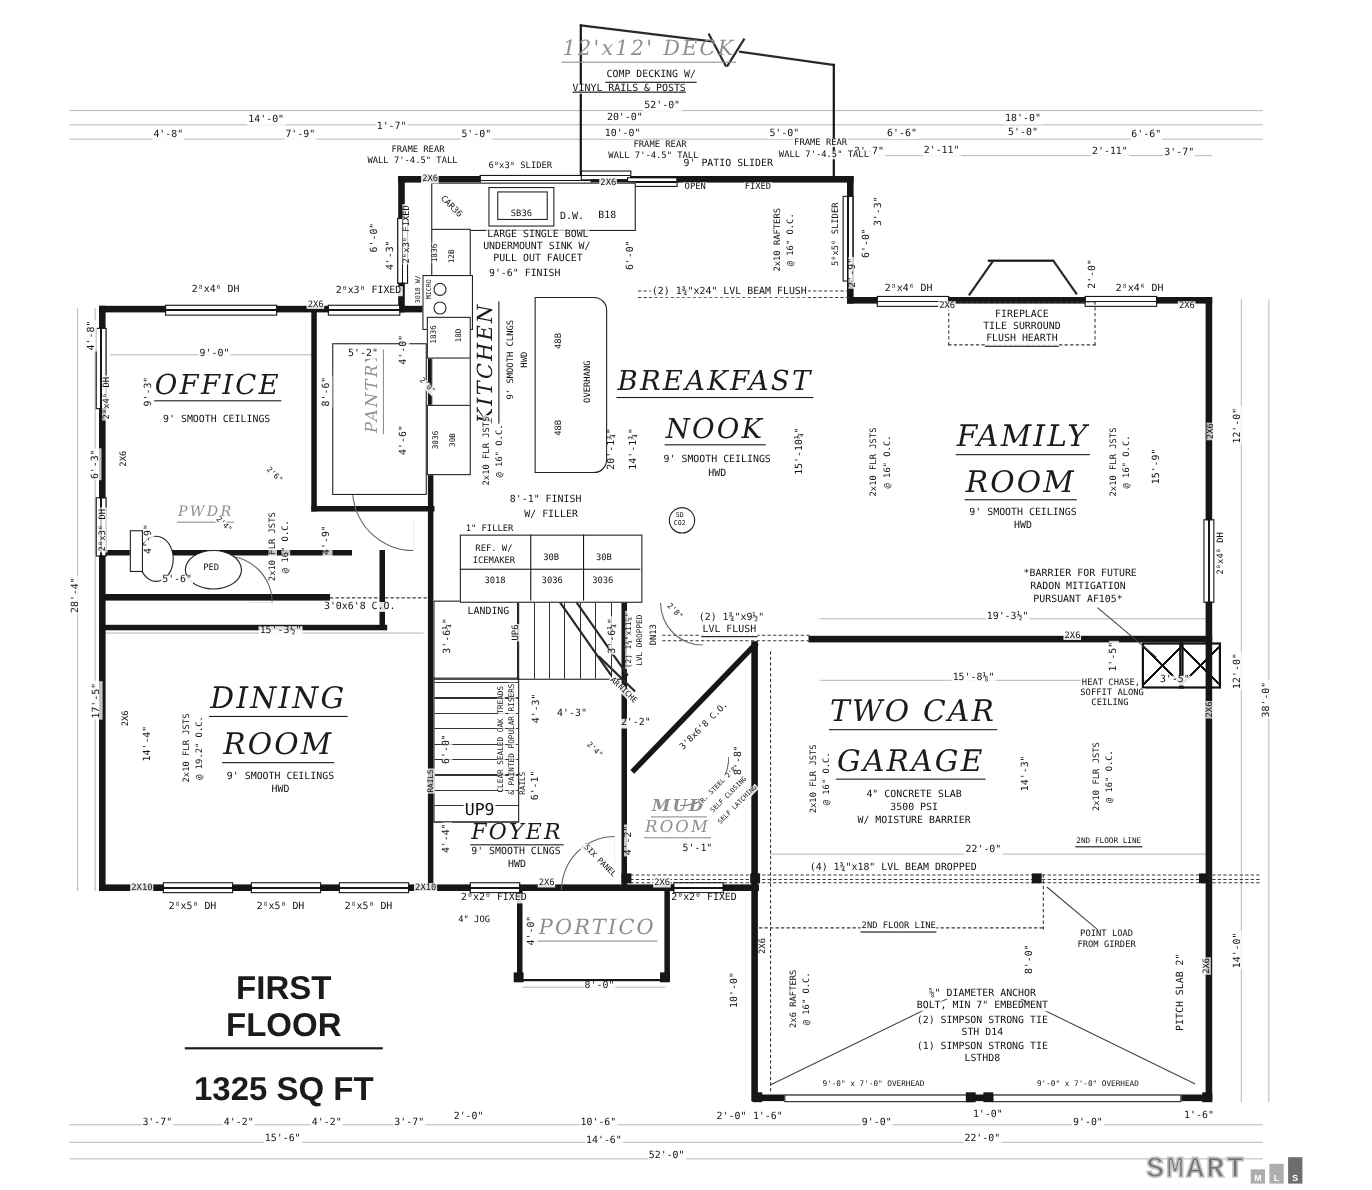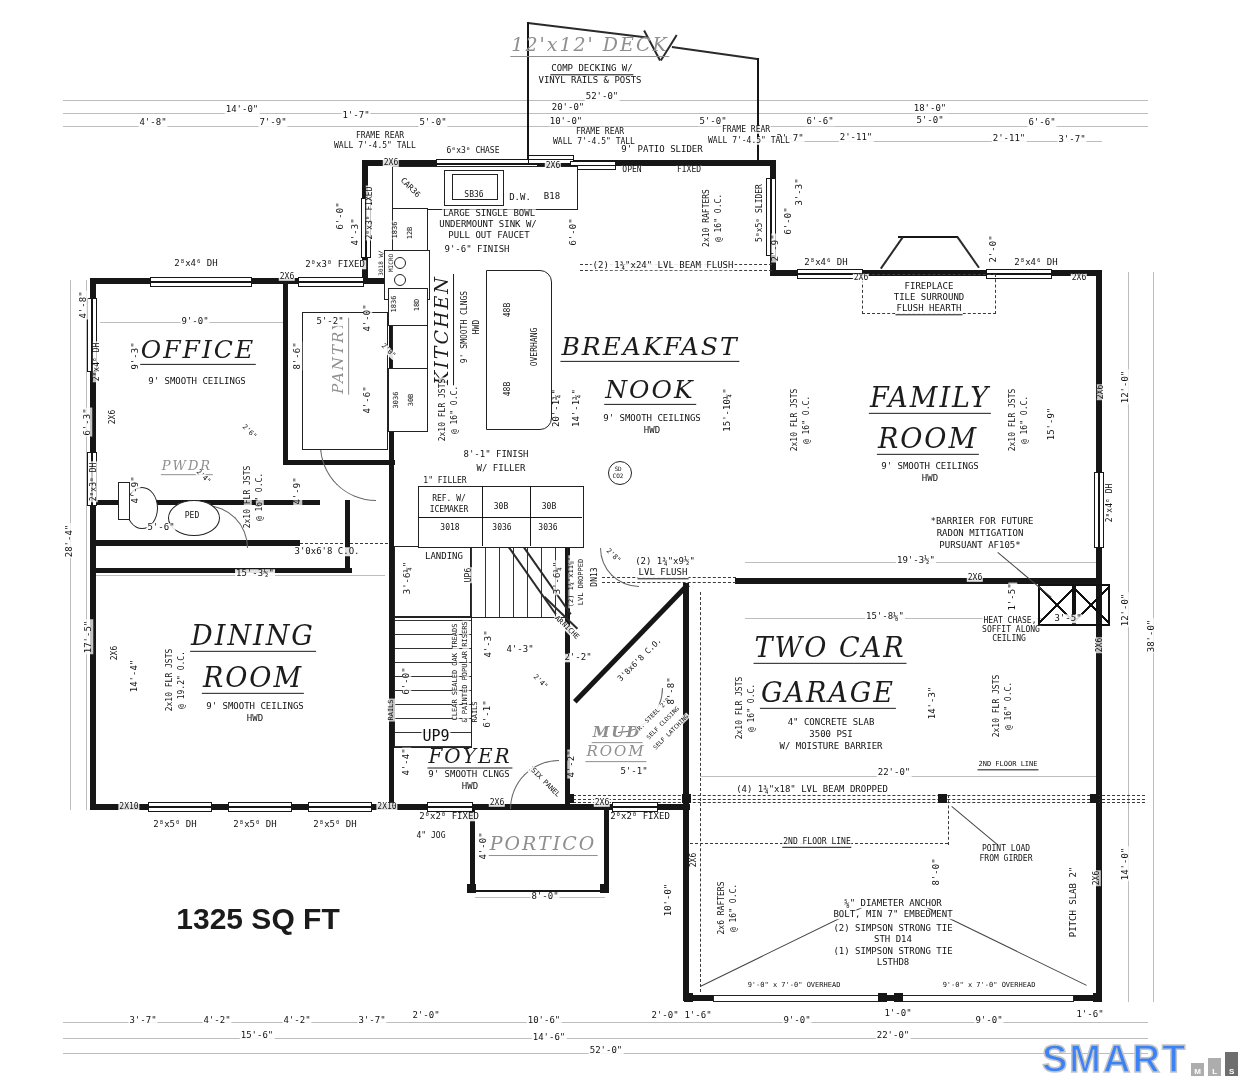--- a/index.html
+++ b/index.html
@@ -29,22 +29,22 @@
   .lb.r45{transform:translate(-50%,-50%) rotate(45deg);}
   .lb.rm45{transform:translate(-50%,-50%) rotate(-45deg);}
   .lb.hand{font-family:"DejaVu Serif",serif;font-style:italic;letter-spacing:2px;color:#1c1c1c;background:transparent;}
   .lb.gray{color:#8f8f8f;}
   .lb.u{border-bottom:1.3px solid currentColor;padding-bottom:1px;}
   #title{position:absolute;left:168px;top:882px;width:180px;text-align:center;
          font-family:"Liberation Sans",sans-serif;font-weight:bold;color:#1b1b1b;}
   #title .t1{font-size:30px;border-bottom:2.5px solid #1b1b1b;padding-bottom:2px;}
   #title .t2{font-size:30px;padding-top:20px;}
   #wm{position:absolute;left:1042px;top:1028px;width:200px;height:48px;display:flex;align-items:flex-end;}
-  #wm .word{font-family:Liberation Sans, sans-serif;font-weight:bold;font-size:38px;line-height:.9;
-            color:#3b82f6;-webkit-text-stroke:1.5px #c4c4c4;letter-spacing:2px;}
+  #wm .word{font-family:Liberation Mono, monospace;font-weight:bold;font-size:27px;line-height:.9;
+            color:#737373;-webkit-text-stroke:1.5px #c4c4c4;letter-spacing:2px;}
   .wm-box{display:inline-block;width:13px;margin-left:4px;background:#adadad;color:#fff;
           font-family:"Liberation Sans",sans-serif;font-size:8px;font-weight:bold;
           text-align:center;display:flex;align-items:flex-end;justify-content:center;}
   .wm-box.dark{background:#6e6e6e;}
 </style>
 </head>
 <body>
 
 <div id="plan">
 
@@ -184,21 +184,21 @@
   <div class="post" style="left:467px;top:884px"></div>
   <div class="post" style="left:600px;top:884px"></div>
 
   <div class="line thin" style="left:700px;top:986px;width:180px;transform:rotate(-26deg)"></div>
   <div class="line thin" style="left:925px;top:906px;width:180px;transform:rotate(26deg)"></div>
   <div class="line thin" style="left:998px;top:552px;width:70px;transform:rotate(40deg)"></div>
   <div class="line thin" style="left:952px;top:806px;width:62px;transform:rotate(40deg)"></div>
 
   <div class="lb hand u gray" style="left: 590px; top: 46px; font-size: 19px;">12'x12' DECK</div>
     <div class="lb u" style="left: 592px; top: 70px;">COMP DECKING W/</div>
-    <div class="lb" style="left: 590px; top: 81px;">VINYL RAILS &amp; POSTS</div>
+    <div class="lb" style="left: 572px; top: 81px; text-decoration: underline;">VINYL RAILS &amp; POSTS</div>
     <div class="lb" style="left: 602px; top: 97px;">52'-0"</div>
     <div class="lb" style="left: 242px; top: 110px;">14'-0"</div>
     <div class="lb" style="left: 568px; top: 108px;">20'-0"</div>
     <div class="lb" style="left: 930px; top: 109px;">18'-0"</div>
     <div class="lb" style="left: 153px; top: 123px;">4'-8"</div>
     <div class="lb" style="left: 273px; top: 123px;">7'-9"</div>
     <div class="lb" style="left: 356px; top: 116px;">1'-7"</div>
     <div class="lb" style="left: 433px; top: 123px;">5'-0"</div>
     <div class="lb" style="left: 566px; top: 122px;">10'-0"</div>
     <div class="lb" style="left: 713px; top: 122px;">5'-0"</div>
@@ -208,21 +208,21 @@
     <div class="lb" style="left: 790px; top: 139px;">3'-7"</div>
     <div class="lb" style="left: 856px; top: 138px;">2'-11"</div>
     <div class="lb" style="left: 1009px; top: 139px;">2'-11"</div>
     <div class="lb" style="left: 1072px; top: 140px;">3'-7"</div>
     <div class="lb" style="left: 380px; top: 136px; font-size: 8px;">FRAME REAR</div>
     <div class="lb" style="left: 375px; top: 146px; font-size: 8px;">WALL 7'-4.5" TALL</div>
     <div class="lb" style="left: 600px; top: 132px; font-size: 8px;">FRAME REAR</div>
     <div class="lb" style="left: 594px; top: 142px; font-size: 8px;">WALL 7'-4.5" TALL</div>
     <div class="lb" style="left: 746px; top: 130px; font-size: 8px;">FRAME REAR</div>
     <div class="lb" style="left: 749px; top: 141px; font-size: 8px;">WALL 7'-4.5" TALL</div>
-    <div class="lb" style="left: 473px; top: 151px; font-size: 8px;">6⁰x3⁰ CHASE</div>
+    <div class="lb" style="left: 473px; top: 151px; font-size: 8px;">6⁰x3⁰ SLIDER</div>
     <div class="lb" style="left: 662px; top: 150px; font-size: 9px;">9' PATIO SLIDER</div>
     <div class="lb" style="left: 632px; top: 170px; font-size: 8px;">OPEN</div>
     <div class="lb" style="left: 689px; top: 170px; font-size: 8px;">FIXED</div>
     <div class="lb" style="left: 391px; top: 163px; font-size: 8px;">2X6</div>
     <div class="lb" style="left: 553px; top: 166px; font-size: 8px;">2X6</div>
     <div class="lb v" style="left: 707px; top: 218px; font-size: 8px;">2x10 RAFTERS</div>
     <div class="lb v" style="left: 719px; top: 218px; font-size: 8px;">@ 16" O.C.</div>
     <div class="lb" style="left: 663px; top: 266px; font-size: 9px;">(2) 1¾"x24" LVL BEAM FLUSH</div>
     <div class="lb v" style="left: 760px; top: 213px; font-size: 8px;">5⁰x5⁰ SLIDER</div>
     <div class="lb v" style="left: 800px; top: 192px;">3'-3"</div>
@@ -442,20 +442,21 @@
     <div class="lb v" style="left: 115px; top: 653px; font-size: 8px;">2X6</div>
     <div class="lb v" style="left: 97px; top: 362px; font-size: 8px;">2⁸x4⁶ DH</div>
     <div class="lb v" style="left: 94px; top: 482px; font-size: 8px;">2⁸x3⁰ DH</div>
     <div class="lb v" style="left: 1126px; top: 387px;">12'-0"</div>
     <div class="lb v" style="left: 1126px; top: 610px;">12'-0"</div>
     <div class="lb v" style="left: 1126px; top: 864px;">14'-0"</div>
     <div class="lb v" style="left: 1152px; top: 636px;">38'-0"</div>
     <div class="lb v" style="left: 1110px; top: 503px; font-size: 8px;">2⁸x4⁶ DH</div>
 
   <div id="title">
+    <div class="t1">FIRST FLOOR</div>
     <div class="t2">1325 SQ FT</div>
   </div>
 
   <div id="wm">
     <span class="word">SMART</span>
     <span class="wm-box" style="height: 13px;">M</span>
       <span class="wm-box" style="height: 18px;">L</span>
       <span class="wm-box dark" style="height: 24px;">S</span>
   </div>
 

